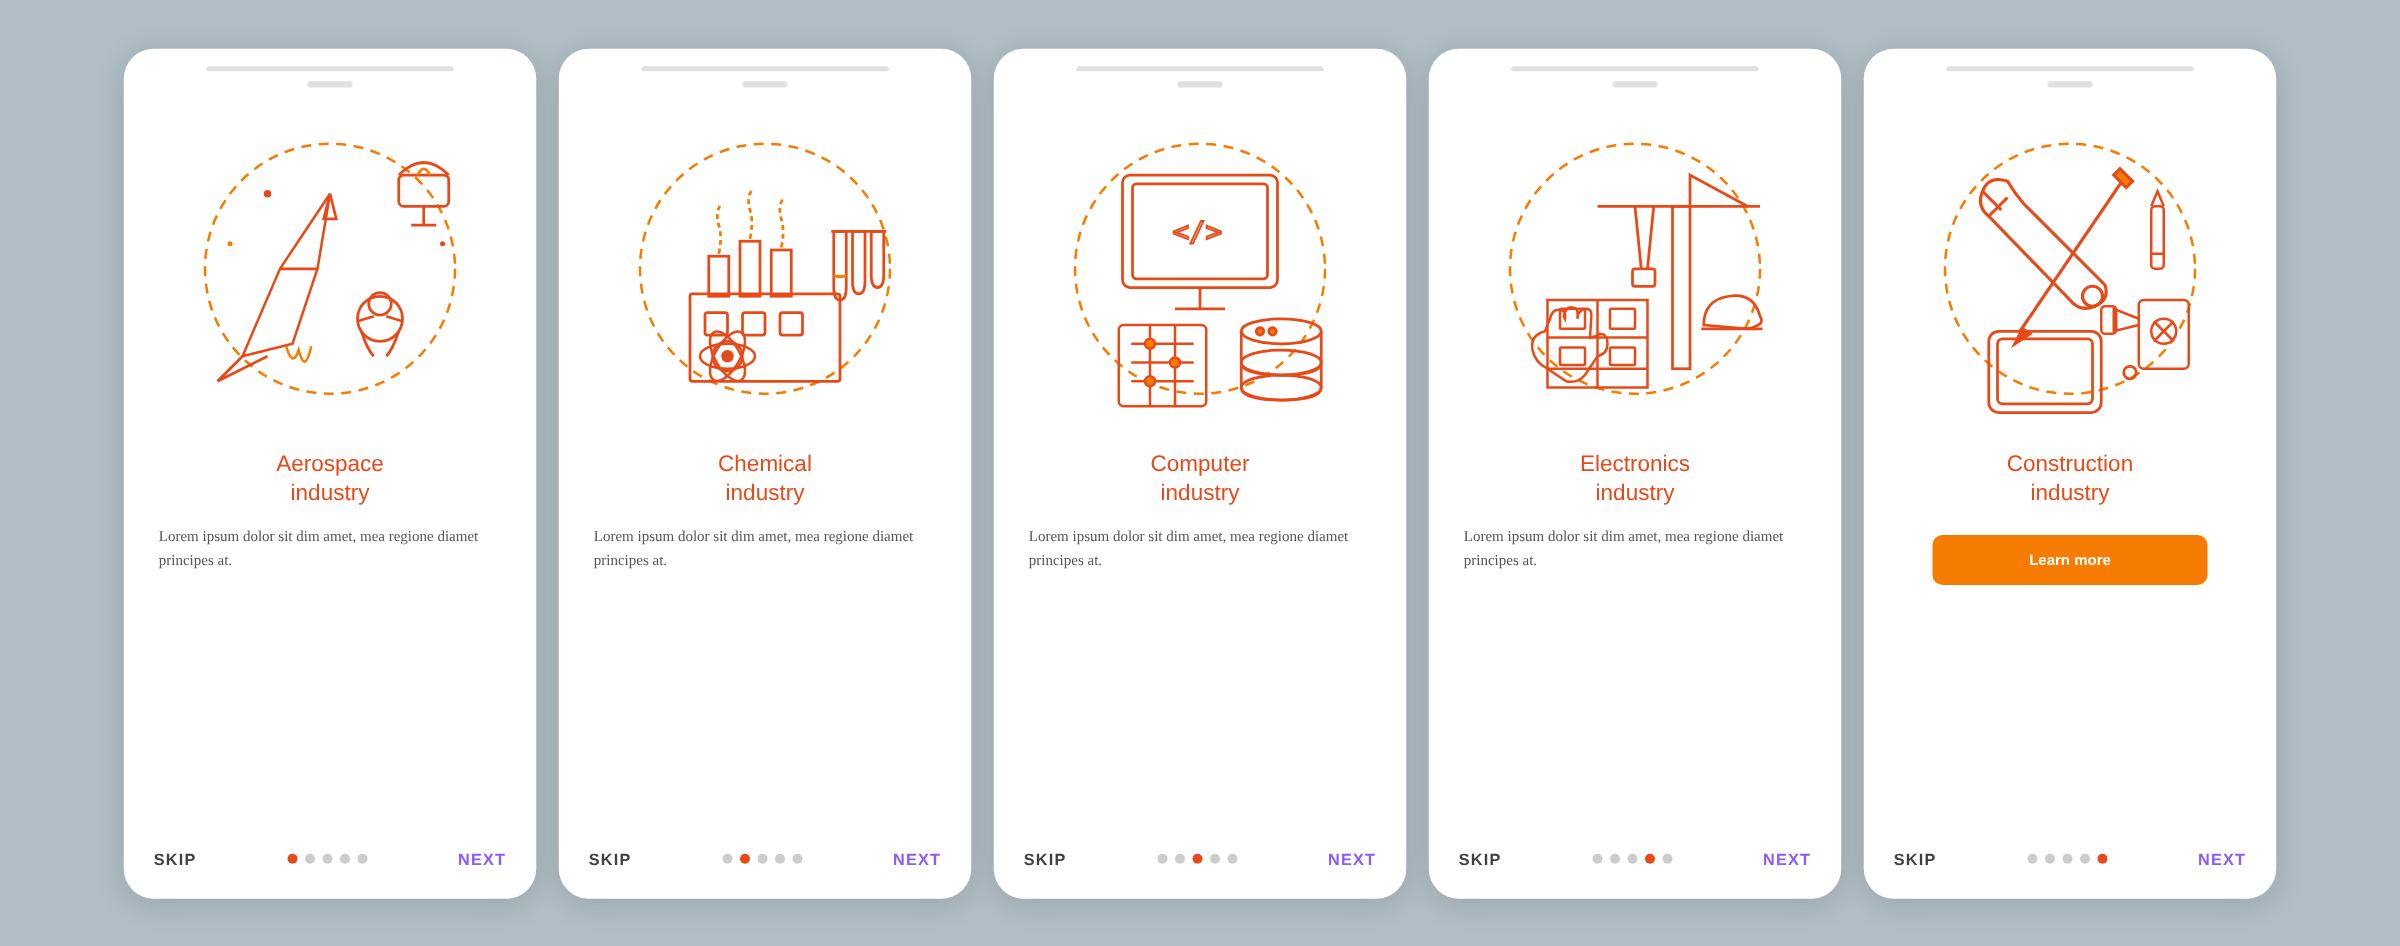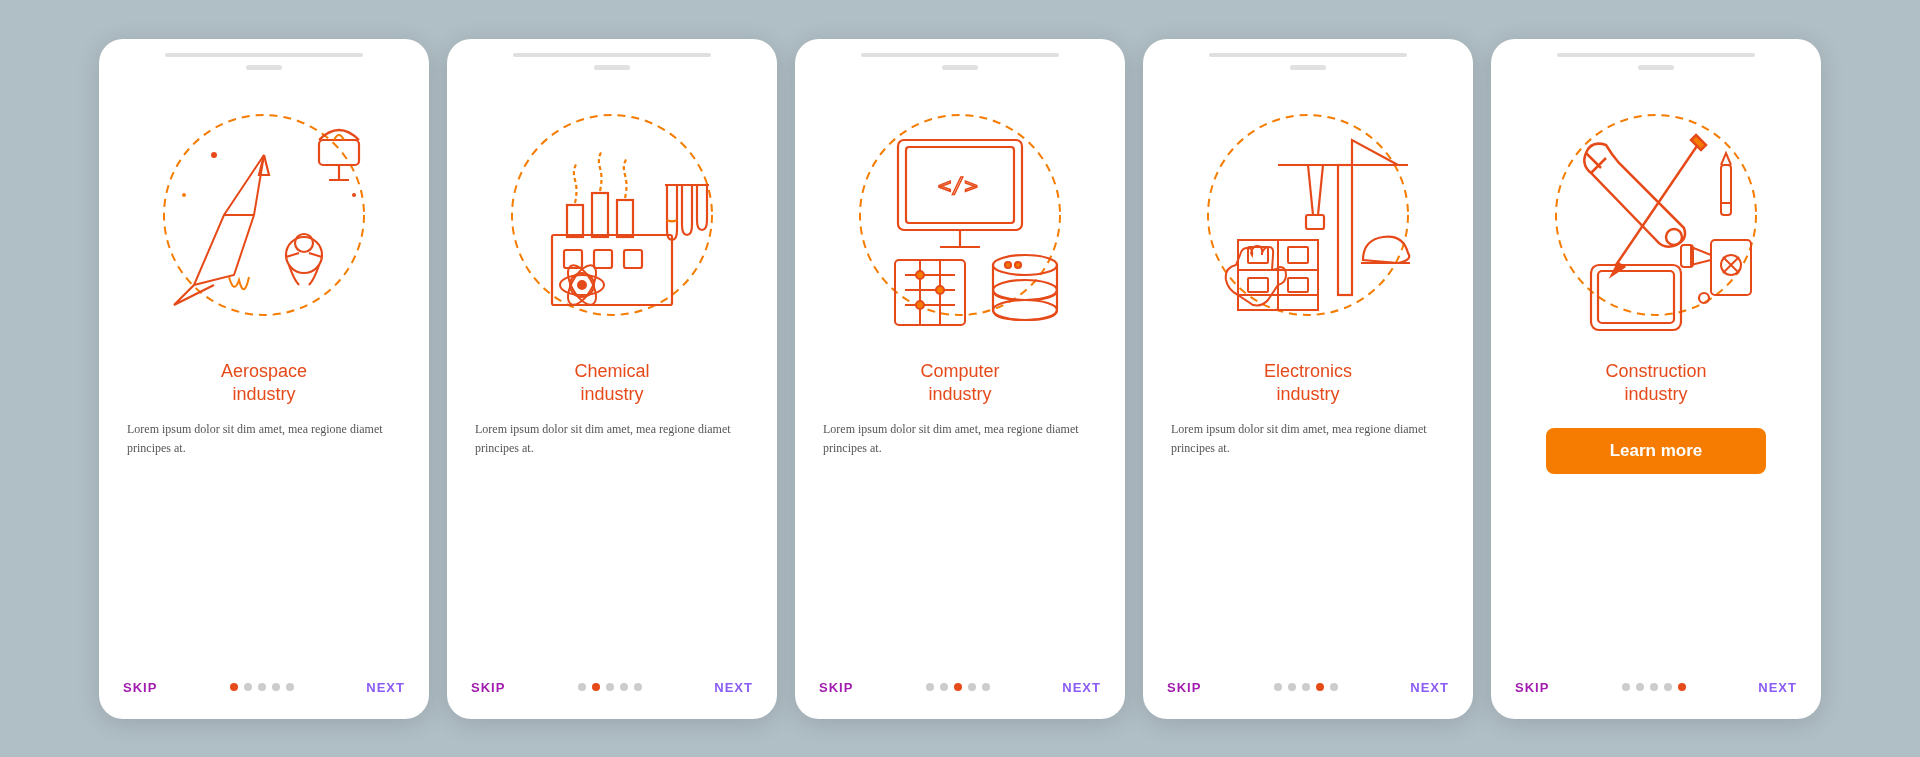--- a/index.html
+++ b/index.html
@@ -69,41 +69,41 @@
       text-align: left;
       margin-bottom: 12px;
       font-family: Liberation Serif, serif;
     }
     .learn-more-btn {
       background: #f57c00;
       color: #fff;
       border: none;
       border-radius: 8px;
       padding: 13px 36px;
-      font-size: 17px;
+      font-size: 12px;
       font-weight: 600;
       cursor: pointer;
       margin: 8px auto 0 auto;
       display: block;
       width: 80%;
       text-align: center;
     }
     .card-footer {
       display: flex;
       align-items: center;
       justify-content: space-between;
       width: 100%;
       padding: 0 24px;
       margin-top: auto;
       padding-top: 10px;
     }
     .footer-skip {
       font-size: 13px;
       font-weight: 700;
-      color: #a21caf;
+      color: #404040;
       letter-spacing: 1px;
       cursor: pointer;
     }
     .footer-next {
       font-size: 13px;
       font-weight: 700;
       color: #8b5cf6;
       letter-spacing: 1px;
       cursor: pointer;
     }

